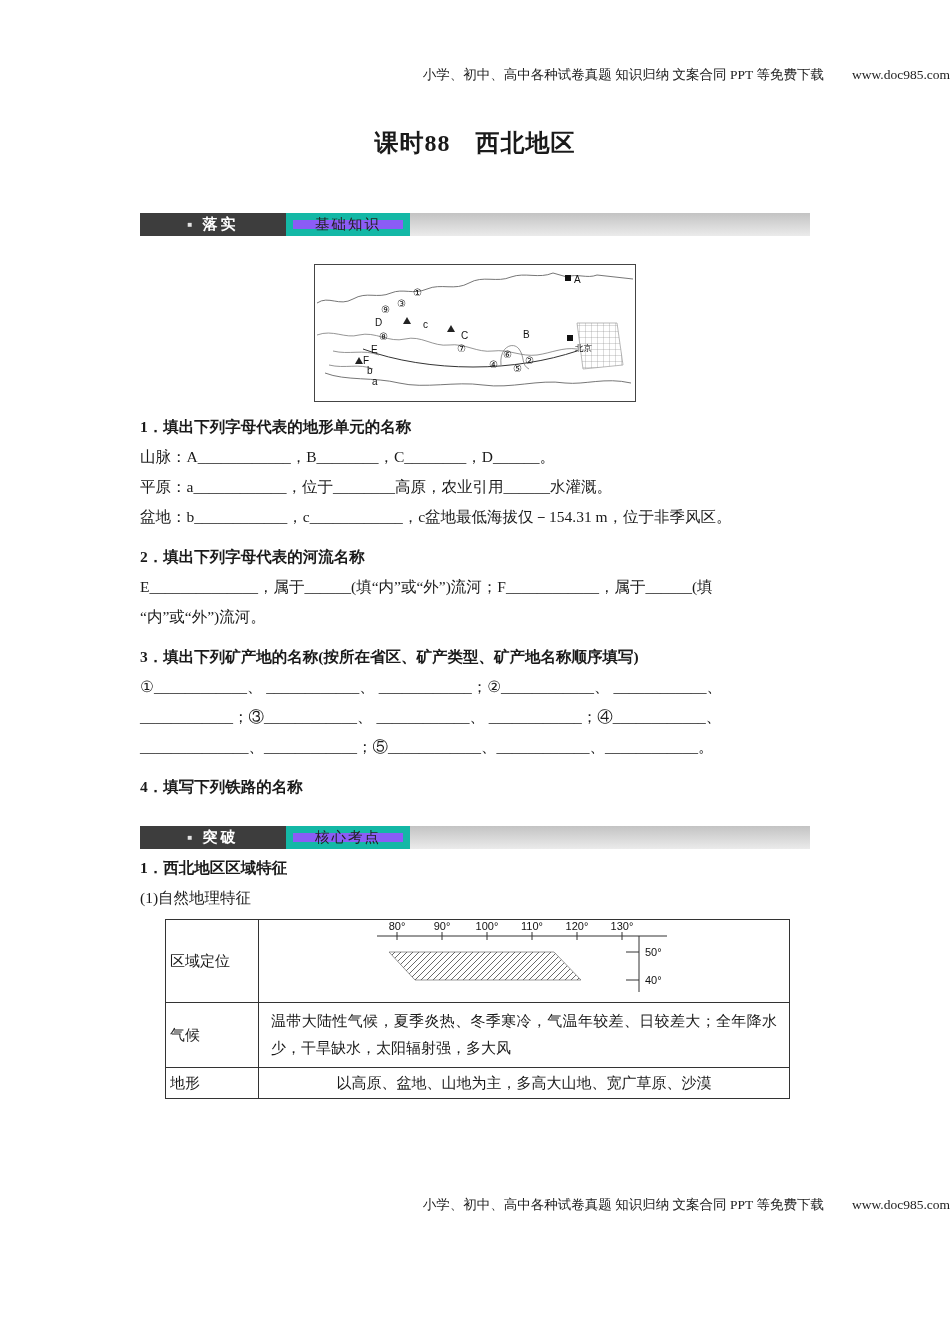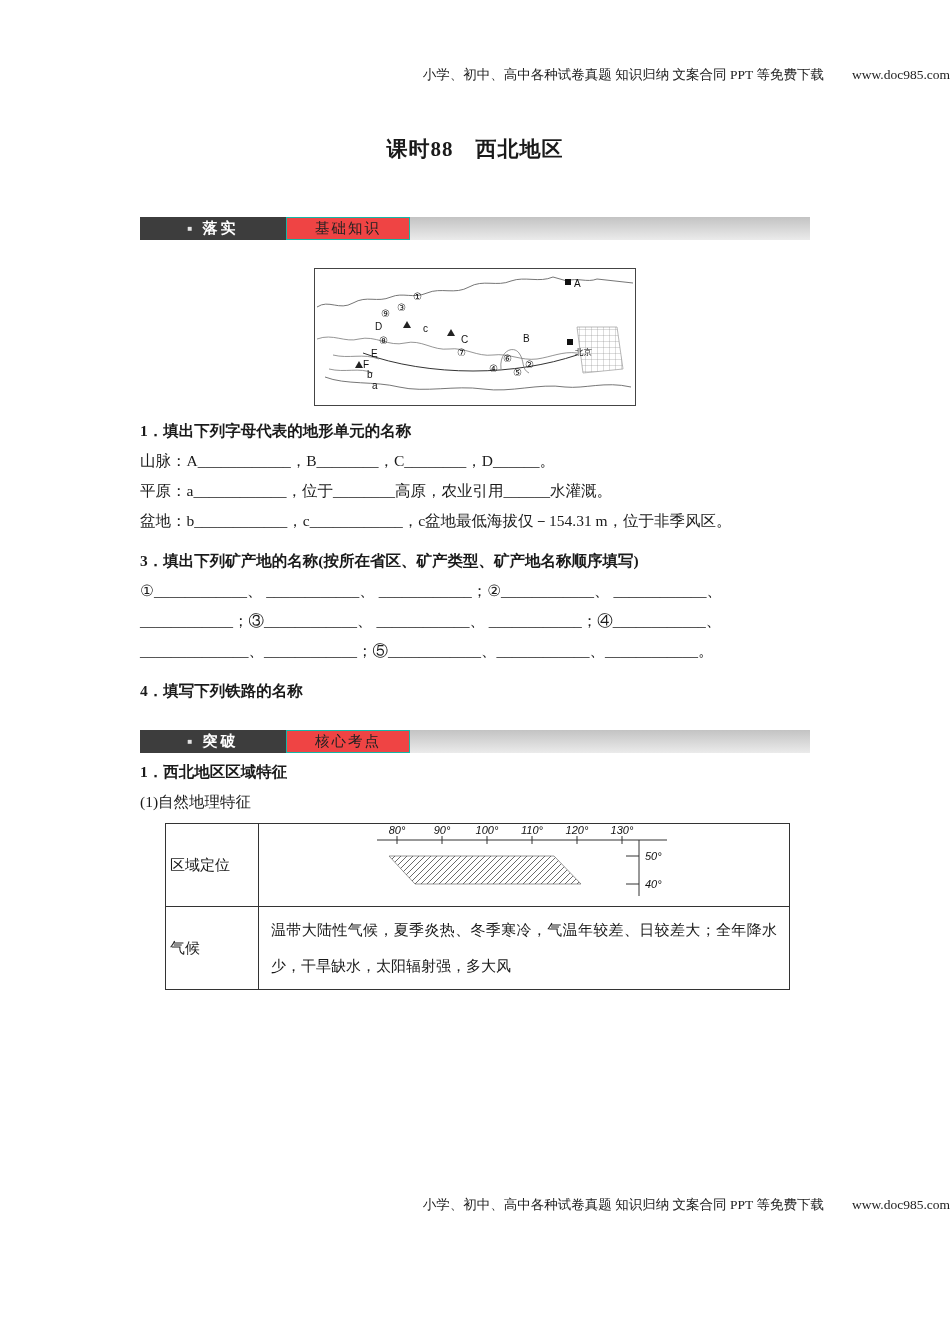--- a/index.html
+++ b/index.html
@@ -21,24 +21,24 @@
     text-align: right;
     font-size: 13.5px;
     color: #222222;
     white-space: nowrap;
   }
   .runhead { top: 66px; }
   .runfoot { top: 1196px; }
   .runhead .url, .runfoot .url { margin-left: 28px; }
 
   .title {
-    margin: 16px;
+    margin: 8px;
     padding-top: 119px;
     text-align: center;
-    font-size: 21px;
+    font-size: 24px;
     font-weight: 700;
     letter-spacing: 1px;
   }
 
   .content { padding: 0 140px; }
 
   .secbar { display: flex; align-items: stretch; height: 23px; }
   .secbar.first { margin-top: 54px; }
   .secbar.second { margin-top: 24px; }
   .sec-dark {
@@ -50,22 +50,22 @@
     justify-content: center;
     gap: 10px;
     font-family: "Liberation Sans", sans-serif;
     font-size: 15px;
     font-weight: 700;
     letter-spacing: 3px;
   }
   .sec-dark .bullet { font-size: 8px; color: #e3e3e3; letter-spacing: 0; }
   .sec-tab {
     width: 124px;
-    background: #ef4444;
-    border: 1px solid #14b8a6;
+    background: #8b5cf6;
+    border: 7px solid #14b8a6;
     display: flex;
     align-items: center;
     justify-content: center;
     font-family: "Liberation Sans", sans-serif;
     font-size: 14.5px;
     color: #222222;
     letter-spacing: 2px;
   }
   .sec-rest { flex: 1; background: linear-gradient(180deg, #c3c3c3, #ebebeb); }
 
@@ -87,22 +87,22 @@
   .tbl {
     margin: 6px 0 0 25px;
     width: 625px;
     border-collapse: collapse;
     font-size: 15px;
     color: #1a1a1a;
   }
   .tbl th, .tbl td { border: 1px solid #333333; }
   .tbl th { font-weight: 400; text-align: center; height: 28px; padding: 2px; }
   .tbl .rowlabel { vertical-align: middle; width: 93px; padding: 4px; }
-  .tbl .chart-cell { text-align: center; vertical-align: middle; padding: 0 0; font-style: italic; }
-  .tbl .feature-climate { line-height: 36px; padding: 5px 12px; text-align: justify; }
+  .tbl .chart-cell { text-align: center; vertical-align: middle; padding: 0 0; }
+  .tbl .feature-climate { line-height: 27px; padding: 5px 12px; text-align: justify; }
   .tbl .feature-terrain { text-align: center; height: 31px; padding: 2px 10px; }
 
   .mapfont { font-family: "Liberation Sans", sans-serif; }
 </style>
 </head>
 <body>
 
 <div class="page">
 
   <div class="runhead">
@@ -176,20 +176,25 @@
       </svg>
     </div>
 
     <div class="qa">
       <div class="line h">1．填出下列字母代表的地形单元的名称</div>
       <div class="line">山脉：A____________，B________，C________，D______。</div>
       <div class="line">平原：a____________，位于________高原，农业引用______水灌溉。</div>
       <div class="line">盆地：b____________，c____________，c盆地最低海拔仅－154.31 m，位于非季风区。</div>
     </div>
 
+    <div class="qa">
+      <div class="line h">2．填出下列字母代表的河流名称</div>
+      <div class="line">E______________，属于______(填“内”或“外”)流河；F____________，属于______(填</div>
+      <div class="line">“内”或“外”)流河。</div>
+    </div>
 
     <div class="qa">
       <div class="line h">3．填出下列矿产地的名称(按所在省区、矿产类型、矿产地名称顺序填写)</div>
       <div class="line">①____________、 ____________、 ____________；②____________、 ____________、</div>
       <div class="line">____________；③____________、 ____________、 ____________；④____________、</div>
       <div class="line">______________、____________；⑤____________、____________、____________。</div>
     </div>
 
     <div class="qa">
       <div class="line h">4．填写下列铁路的名称</div>
@@ -244,20 +249,24 @@
               <text x="296" y="36">50°</text>
               <text x="296" y="64">40°</text>
             </g>
           </svg>
         </td>
       </tr>
       <tr>
         <td class="rowlabel">气候</td>
         <td class="feature-climate">温带大陆性气候，夏季炎热、冬季寒冷，气温年较差、日较差大；全年降水少，干旱缺水，太阳辐射强，多大风</td>
       </tr>
+      <tr>
+        <td class="rowlabel">地形</td>
+        <td class="feature-terrain">以高原、盆地、山地为主，多高大山地、宽广草原、沙漠</td>
+      </tr>
     </tbody>
       </table>
 
   </div>
 
   <div class="runfoot">
     <span>小学、初中、高中各种试卷真题 知识归纳 文案合同 PPT 等免费下载</span><span class="url">www.doc985.com</span>
   </div>
 
 </div>

